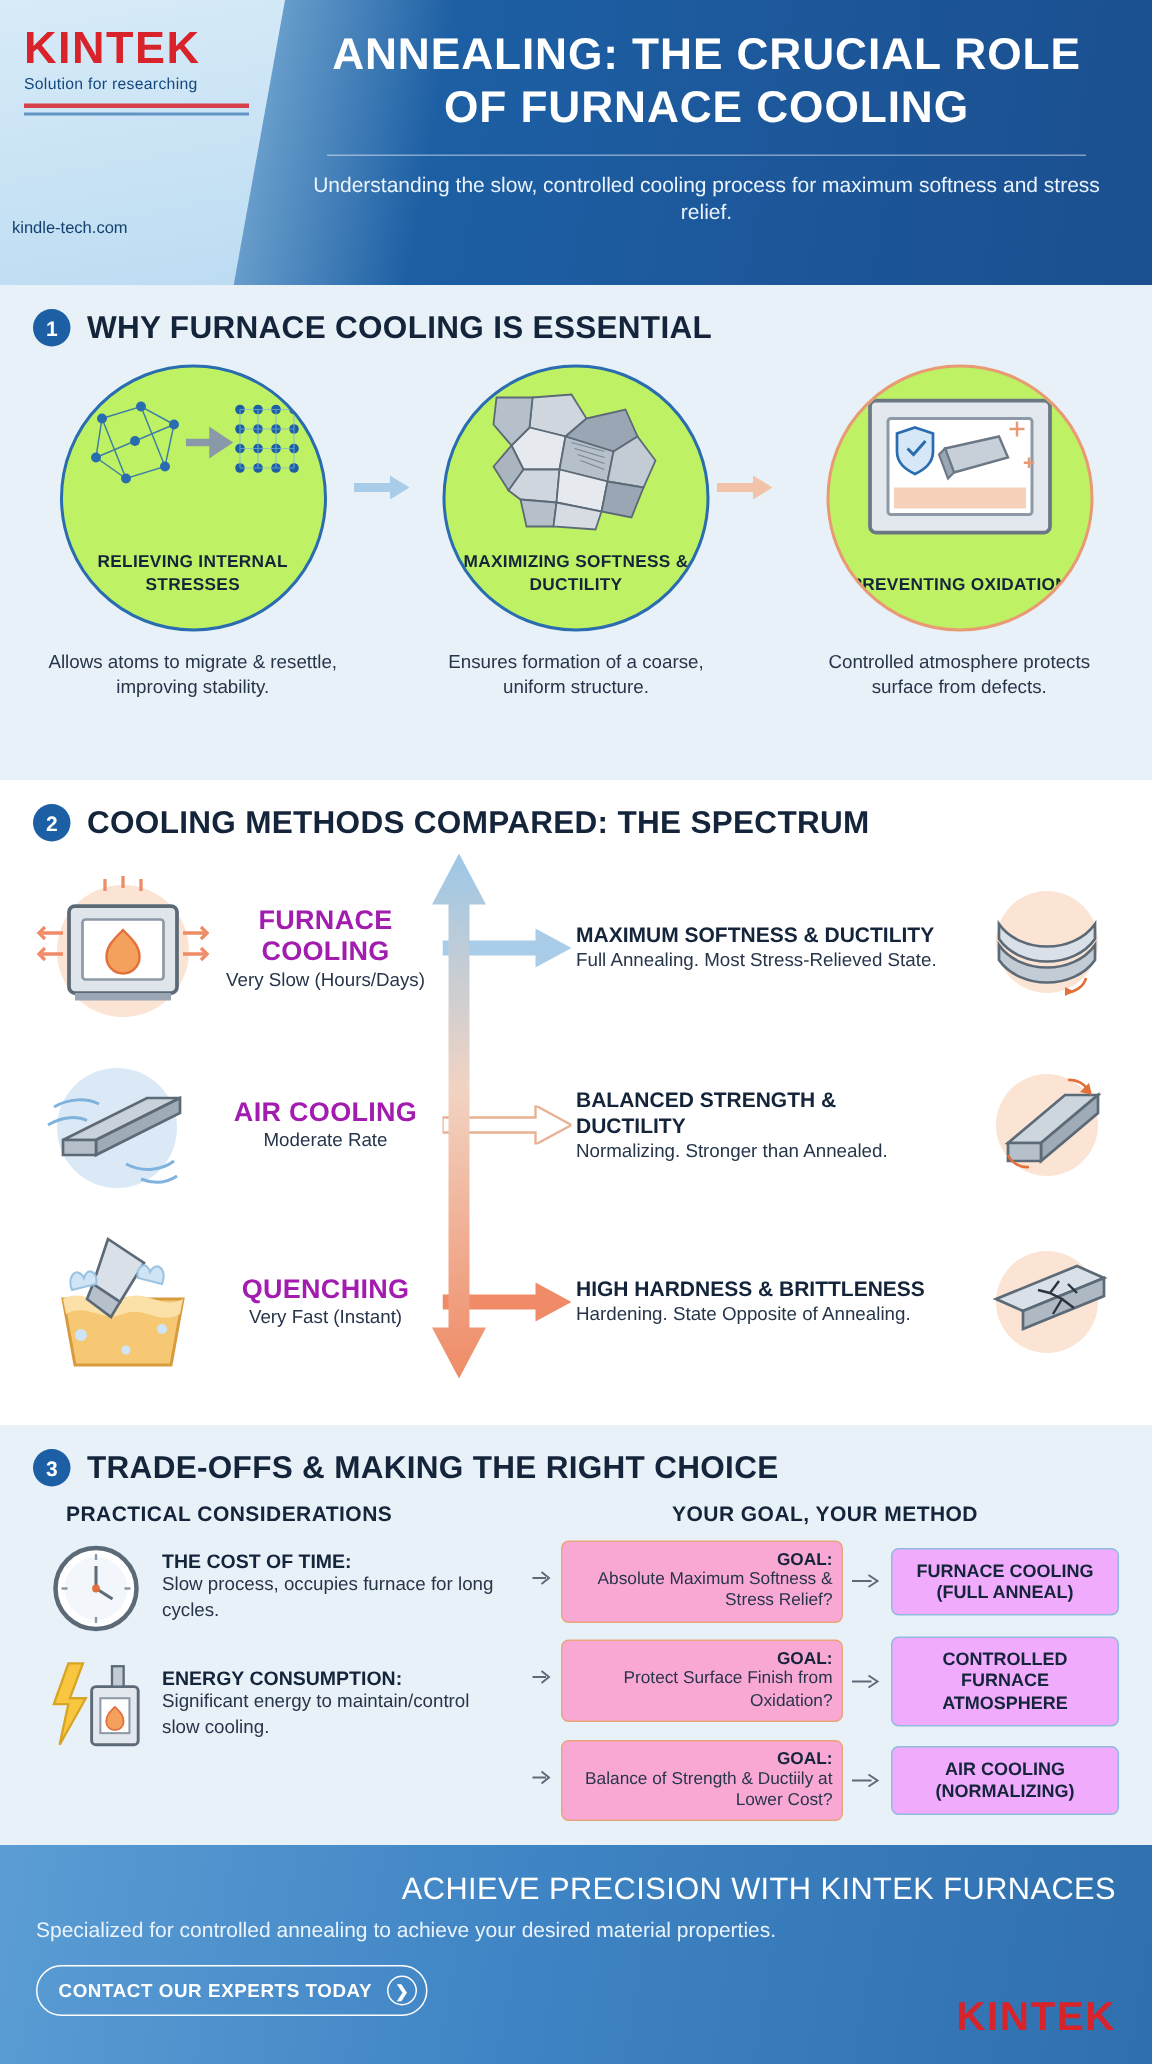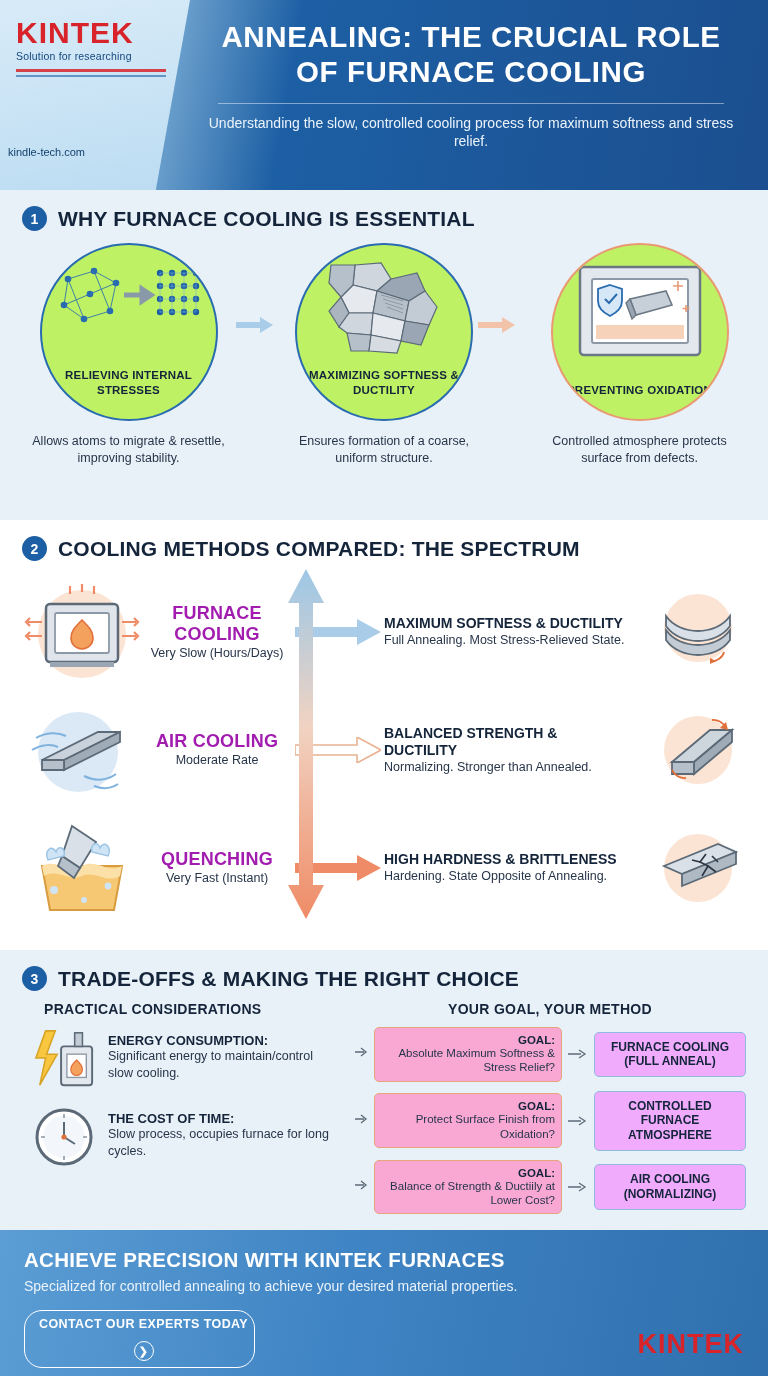--- a/index.html
+++ b/index.html
@@ -255,35 +255,34 @@
   .brace { width: 14px; flex:none; }
 
   
   .footer {
     height: 146px;
     background: linear-gradient(100deg,#5b9dd4 0%, #3f84c4 45%, #2f6fae 100%);
     padding: 18px 24px 0 24px;
     color: #fff;
     position: relative;
   }
-  .footer-title { font-size: 20.5px; font-weight: bold; letter-spacing: .3px; }
+  .footer-title { font-size: 20.5px; font-weight: normal; letter-spacing: .3px; text-align: right; }
   .footer-sub { font-size: 14px; margin-top: 6px; color: #eaf3fb; }
   .cta {
     margin-top: 16px;
     display: inline-flex;
     align-items: center;
     gap: 10px;
     border: 1.6px solid #fff;
     border-radius: 18px;
     padding: 6px 6px 6px 14px;
     font-size: 12.5px;
     font-weight: bold;
     letter-spacing: .4px;
     cursor: pointer;
-    flex-direction: column;
   }
   .cta-circle {
     width: 20px; height: 20px; border-radius: 50%;
     border: 1.4px solid #fff;
     display:flex;align-items:center;justify-content:center;
     font-size: 11px;
   }
   .footer-logo {
     position: absolute;
     right: 24px; bottom: 16px;
@@ -583,54 +582,54 @@
       <div class="sec-title">TRADE-OFFS &amp; MAKING THE RIGHT CHOICE</div>
     </div>
 
     <div class="s3-cols">
 
       <div class="s3-left">
         <div class="col-head">PRACTICAL CONSIDERATIONS</div>
 
         <div class="consid">
           <div class="consid-ico">
-            <svg width="66" height="62" viewBox="0 0 66 62">
-              <polygon points="14,2 4,30 14,30 8,58 26,26 15,26 24,2" fill="#f9c63f" stroke="#d7a425" stroke-width="1.6"></polygon>
-              <rect x="30" y="18" width="32" height="40" rx="3" fill="#e3e8ee" stroke="#5c6a78" stroke-width="2"></rect>
-              <rect x="36" y="26" width="20" height="24" fill="#ffffff" stroke="#8d99a6" stroke-width="1.4"></rect>
-              <path d="M46 32 c4 4 6 6 6 10 a6 6 0 0 1 -12 0 c0 -4 2 -6 6 -10 Z" fill="#f4a15e" stroke="#e2703a" stroke-width="1.2"></path>
-              <rect x="44" y="4" width="8" height="14" fill="#c3ccd5" stroke="#5c6a78" stroke-width="1.6"></rect>
-            </svg>
-          </div>
-          <div class="consid-txt">
-            <b>ENERGY CONSUMPTION:</b>
-            <span>Significant energy to maintain/control slow cooling.</span>
-          </div>
-        </div>
-
-        <div class="consid">
-          <div class="consid-ico">
             <svg width="62" height="62" viewBox="0 0 62 62">
               <circle cx="31" cy="31" r="27" fill="#ffffff" stroke="#5c6a78" stroke-width="3"></circle>
               <circle cx="31" cy="31" r="21" fill="#f3f7fb"></circle>
               <g stroke="#5c6a78" stroke-width="2">
                 <path d="M31 31 V16"></path>
                   <path d="M31 31 l11 7"></path>
               </g>
               <circle cx="31" cy="31" r="2.6" fill="#e2703a"></circle>
               <g stroke="#8d99a6" stroke-width="1.6">
                 <path d="M31 8 v4 M31 50 v4 M8 31 h4 M50 31 h4"></path>
               </g>
             </svg>
           </div>
           <div class="consid-txt">
             <b>THE COST OF TIME:</b>
             <span>Slow process, occupies furnace for long cycles.</span>
           </div>
         </div>
+
+        <div class="consid">
+          <div class="consid-ico">
+            <svg width="66" height="62" viewBox="0 0 66 62">
+              <polygon points="14,2 4,30 14,30 8,58 26,26 15,26 24,2" fill="#f9c63f" stroke="#d7a425" stroke-width="1.6"></polygon>
+              <rect x="30" y="18" width="32" height="40" rx="3" fill="#e3e8ee" stroke="#5c6a78" stroke-width="2"></rect>
+              <rect x="36" y="26" width="20" height="24" fill="#ffffff" stroke="#8d99a6" stroke-width="1.4"></rect>
+              <path d="M46 32 c4 4 6 6 6 10 a6 6 0 0 1 -12 0 c0 -4 2 -6 6 -10 Z" fill="#f4a15e" stroke="#e2703a" stroke-width="1.2"></path>
+              <rect x="44" y="4" width="8" height="14" fill="#c3ccd5" stroke="#5c6a78" stroke-width="1.6"></rect>
+            </svg>
+          </div>
+          <div class="consid-txt">
+            <b>ENERGY CONSUMPTION:</b>
+            <span>Significant energy to maintain/control slow cooling.</span>
+          </div>
+        </div>
       </div>
 
       <div class="s3-right">
         <div class="col-head">YOUR GOAL, YOUR METHOD</div>
 
         <div class="goal-row">
           <div class="brace">
             <svg width="14" height="24" viewBox="0 0 14 24">
                 <path d="M1 12 h9 M7 8 l5 4 l-5 4" fill="none" stroke="#5c6a78" stroke-width="1.3"></path>
               </svg>

